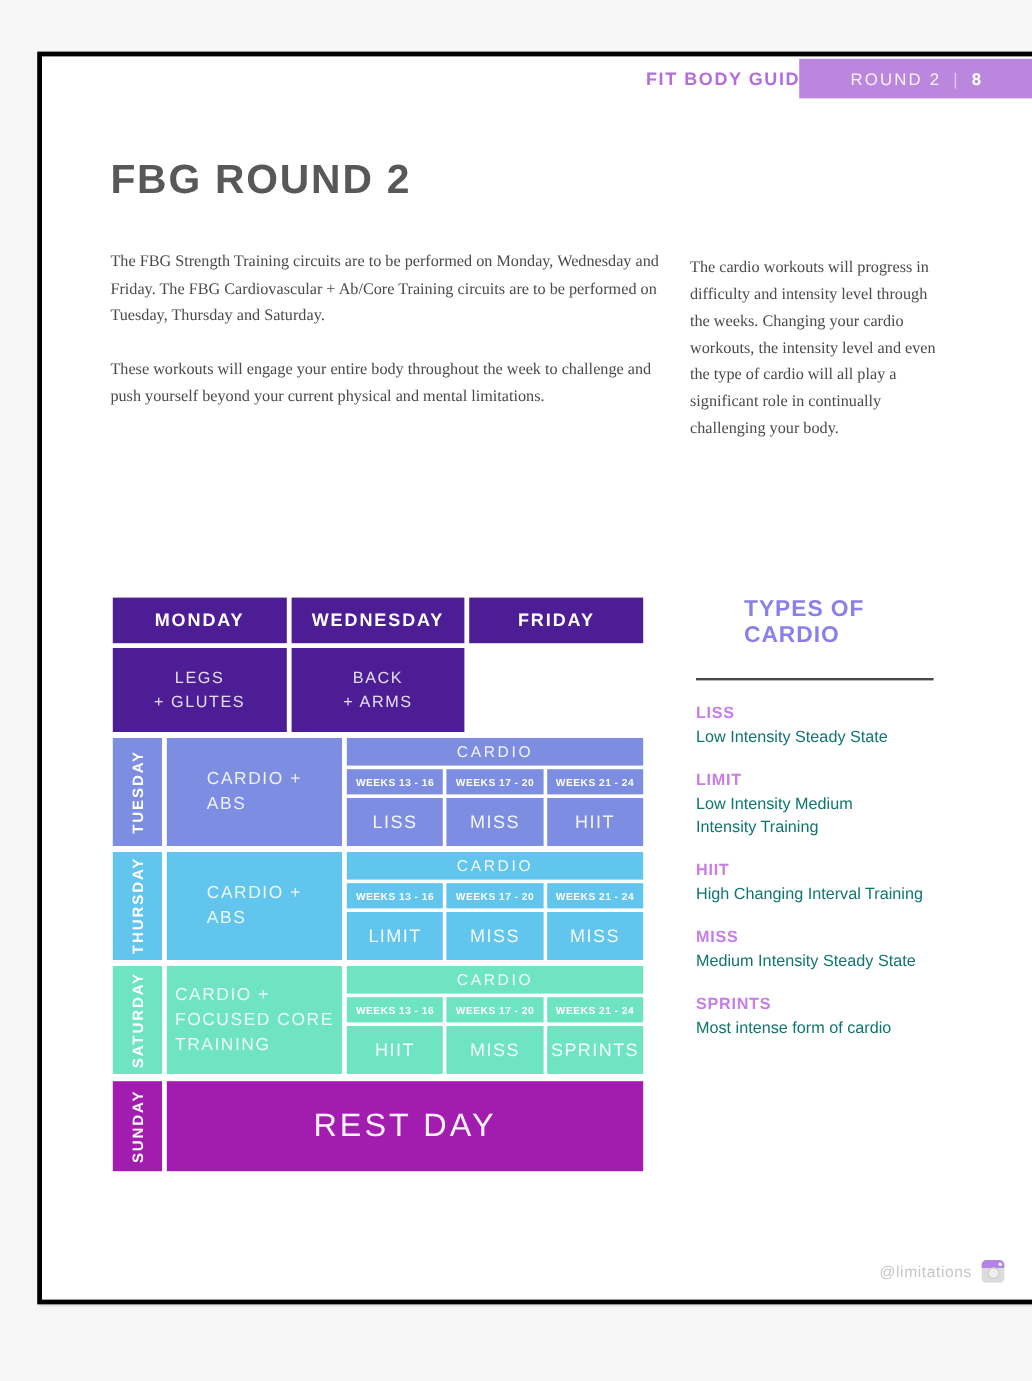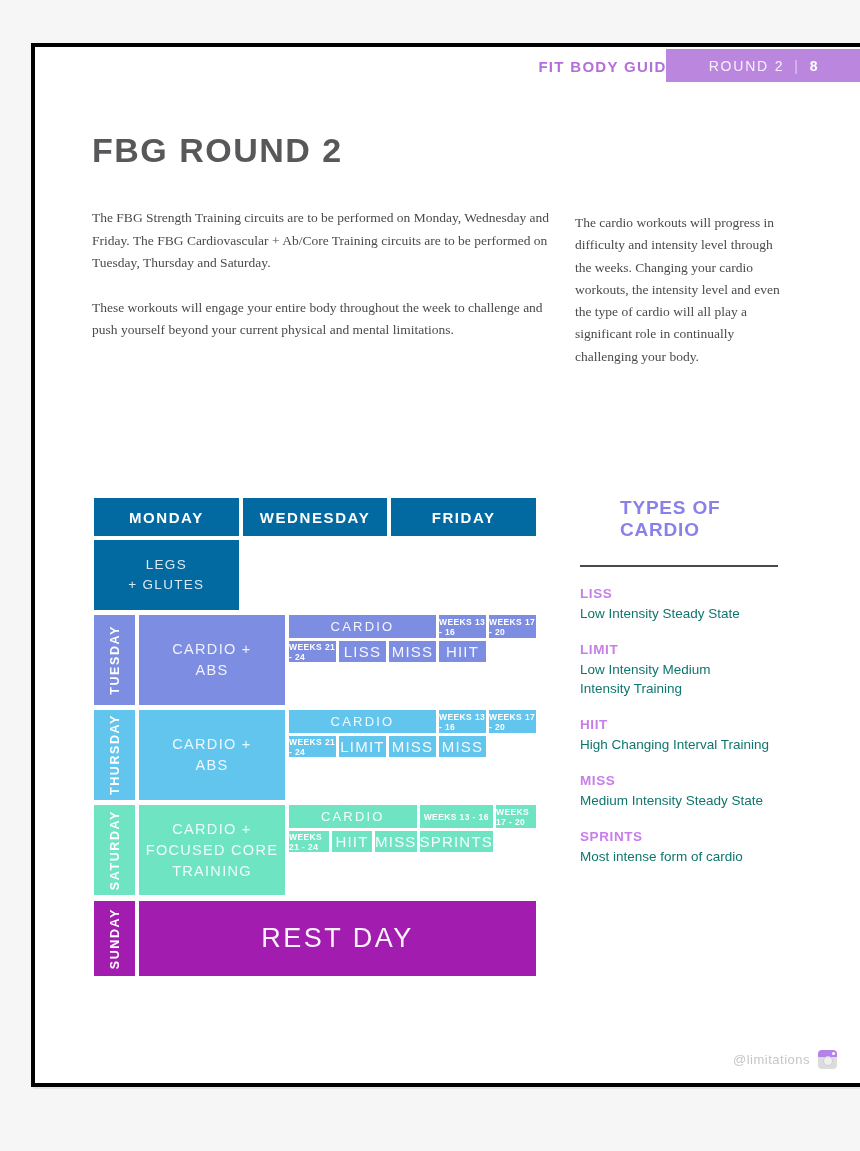--- a/index.html
+++ b/index.html
@@ -37,21 +37,21 @@
     position:absolute;left:57px;top:160px;width:462px;
     font-family:"Liberation Serif",serif;font-size:13.5px;line-height:22.5px;color:#4a4a4a;
   }
   .intro p{margin:0 0 22px 0;}
   .aside-par{
     position:absolute;left:540px;top:165px;width:207px;
     font-family:"Liberation Serif",serif;font-size:13.5px;line-height:22.3px;color:#4a4a4a;
   }
   
   .schedule{position:absolute;left:59px;top:451px;width:442px;}
-  .bg-purple{background:#0369a1;}
+  .bg-purple{background:#4c1d95;}
   .bg-peri{background:#7d8de2;}
   .bg-sky{background:#62c5ee;}
   .bg-mint{background:#6fe4c3;}
   .bg-gray{background:#a21caf;}
   .row3{display:grid;grid-template-columns:repeat(3,1fr);gap:4px;}
   .day-head{
     height:38px;display:flex;align-items:center;justify-content:center;
     color:#ffffff;font-weight:bold;font-size:15px;letter-spacing:1.6px;
   }
   .muscle-row{margin-top:4px;}
@@ -64,26 +64,26 @@
     margin-top:5px;display:grid;grid-template-columns:41px 146px 1fr;gap:4px;height:90px;
   }
   .day-vert{
     display:flex;align-items:center;justify-content:center;
   }
   .day-vert span{
     writing-mode:vertical-rl;transform:rotate(180deg);
     color:#ffffff;font-weight:bold;font-size:12.5px;letter-spacing:1.6px;
   }
   .workout-cell{
-    display:flex;align-items:center;justify-content:center;text-align:center;
+    display:flex;align-items:center;justify-content:center;text-align:left;
     color:rgba(255,255,255,0.88);font-size:14.5px;letter-spacing:1.3px;
     white-space:pre-line;line-height:21px;
   }
   .week-block{
-    display:grid;grid-template-columns:repeat(5,1fr);grid-template-rows:23px 21px 1fr;gap:3px;
+    display:grid;grid-template-columns:repeat(3,1fr);grid-template-rows:23px 21px 1fr;gap:3px;
   }
   .cardio-span{
     grid-column:1/4;display:flex;align-items:center;justify-content:center;
     color:rgba(255,255,255,0.92);font-size:13px;letter-spacing:2.2px;
   }
   .week-head{
     display:flex;align-items:center;justify-content:center;
     color:#ffffff;font-weight:bold;font-size:8.5px;letter-spacing:0.4px;
   }
   .week-val{
@@ -152,20 +152,22 @@
 
     <div class="row3">
       <div class="day-head bg-purple">MONDAY</div>
       <div class="day-head bg-purple">WEDNESDAY</div>
       <div class="day-head bg-purple">FRIDAY</div>
     </div>
 
     <div class="row3 muscle-row">
       <div class="muscle-cell bg-purple">LEGS
 + GLUTES</div>
+      <div class="muscle-cell bg-purple">BACK
++ ARMS</div>
     </div>
 
     <div class="cardio-row">
       <div class="day-vert bg-peri">
         <span>TUESDAY</span>
       </div>
       <div class="workout-cell bg-peri">CARDIO +
 ABS</div>
       <div class="week-block">
         <div class="cardio-span bg-peri">CARDIO</div>

